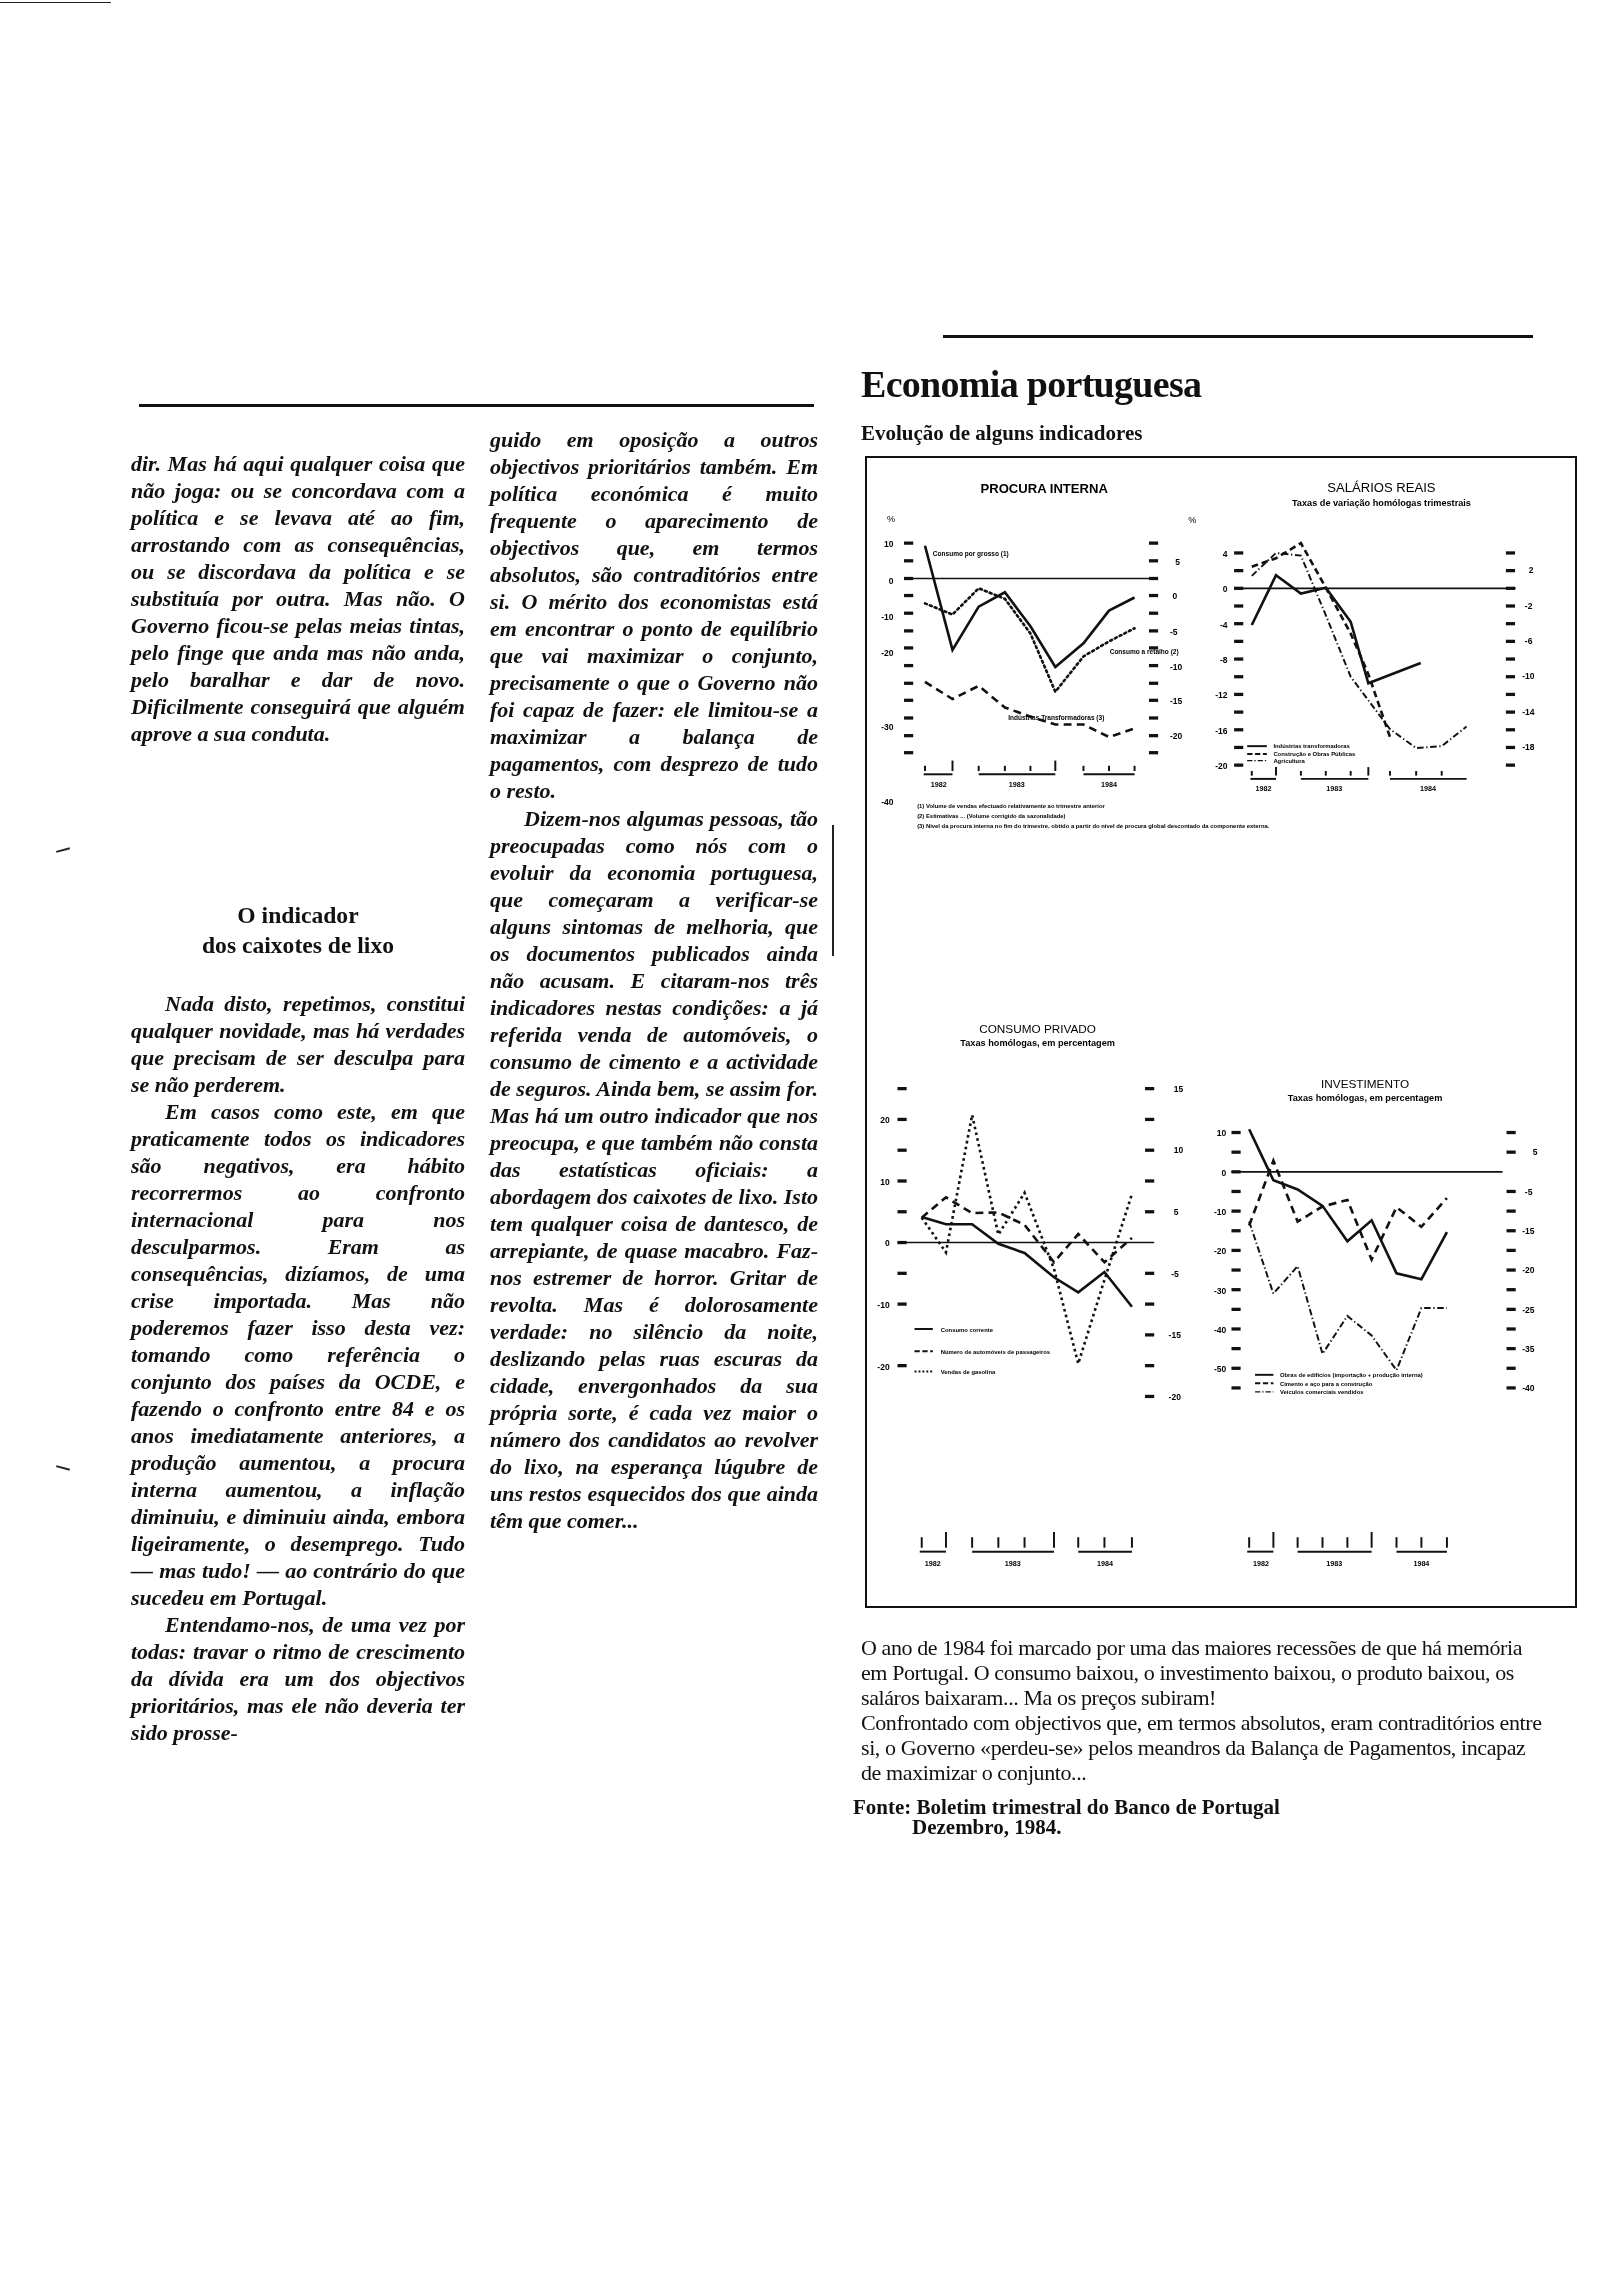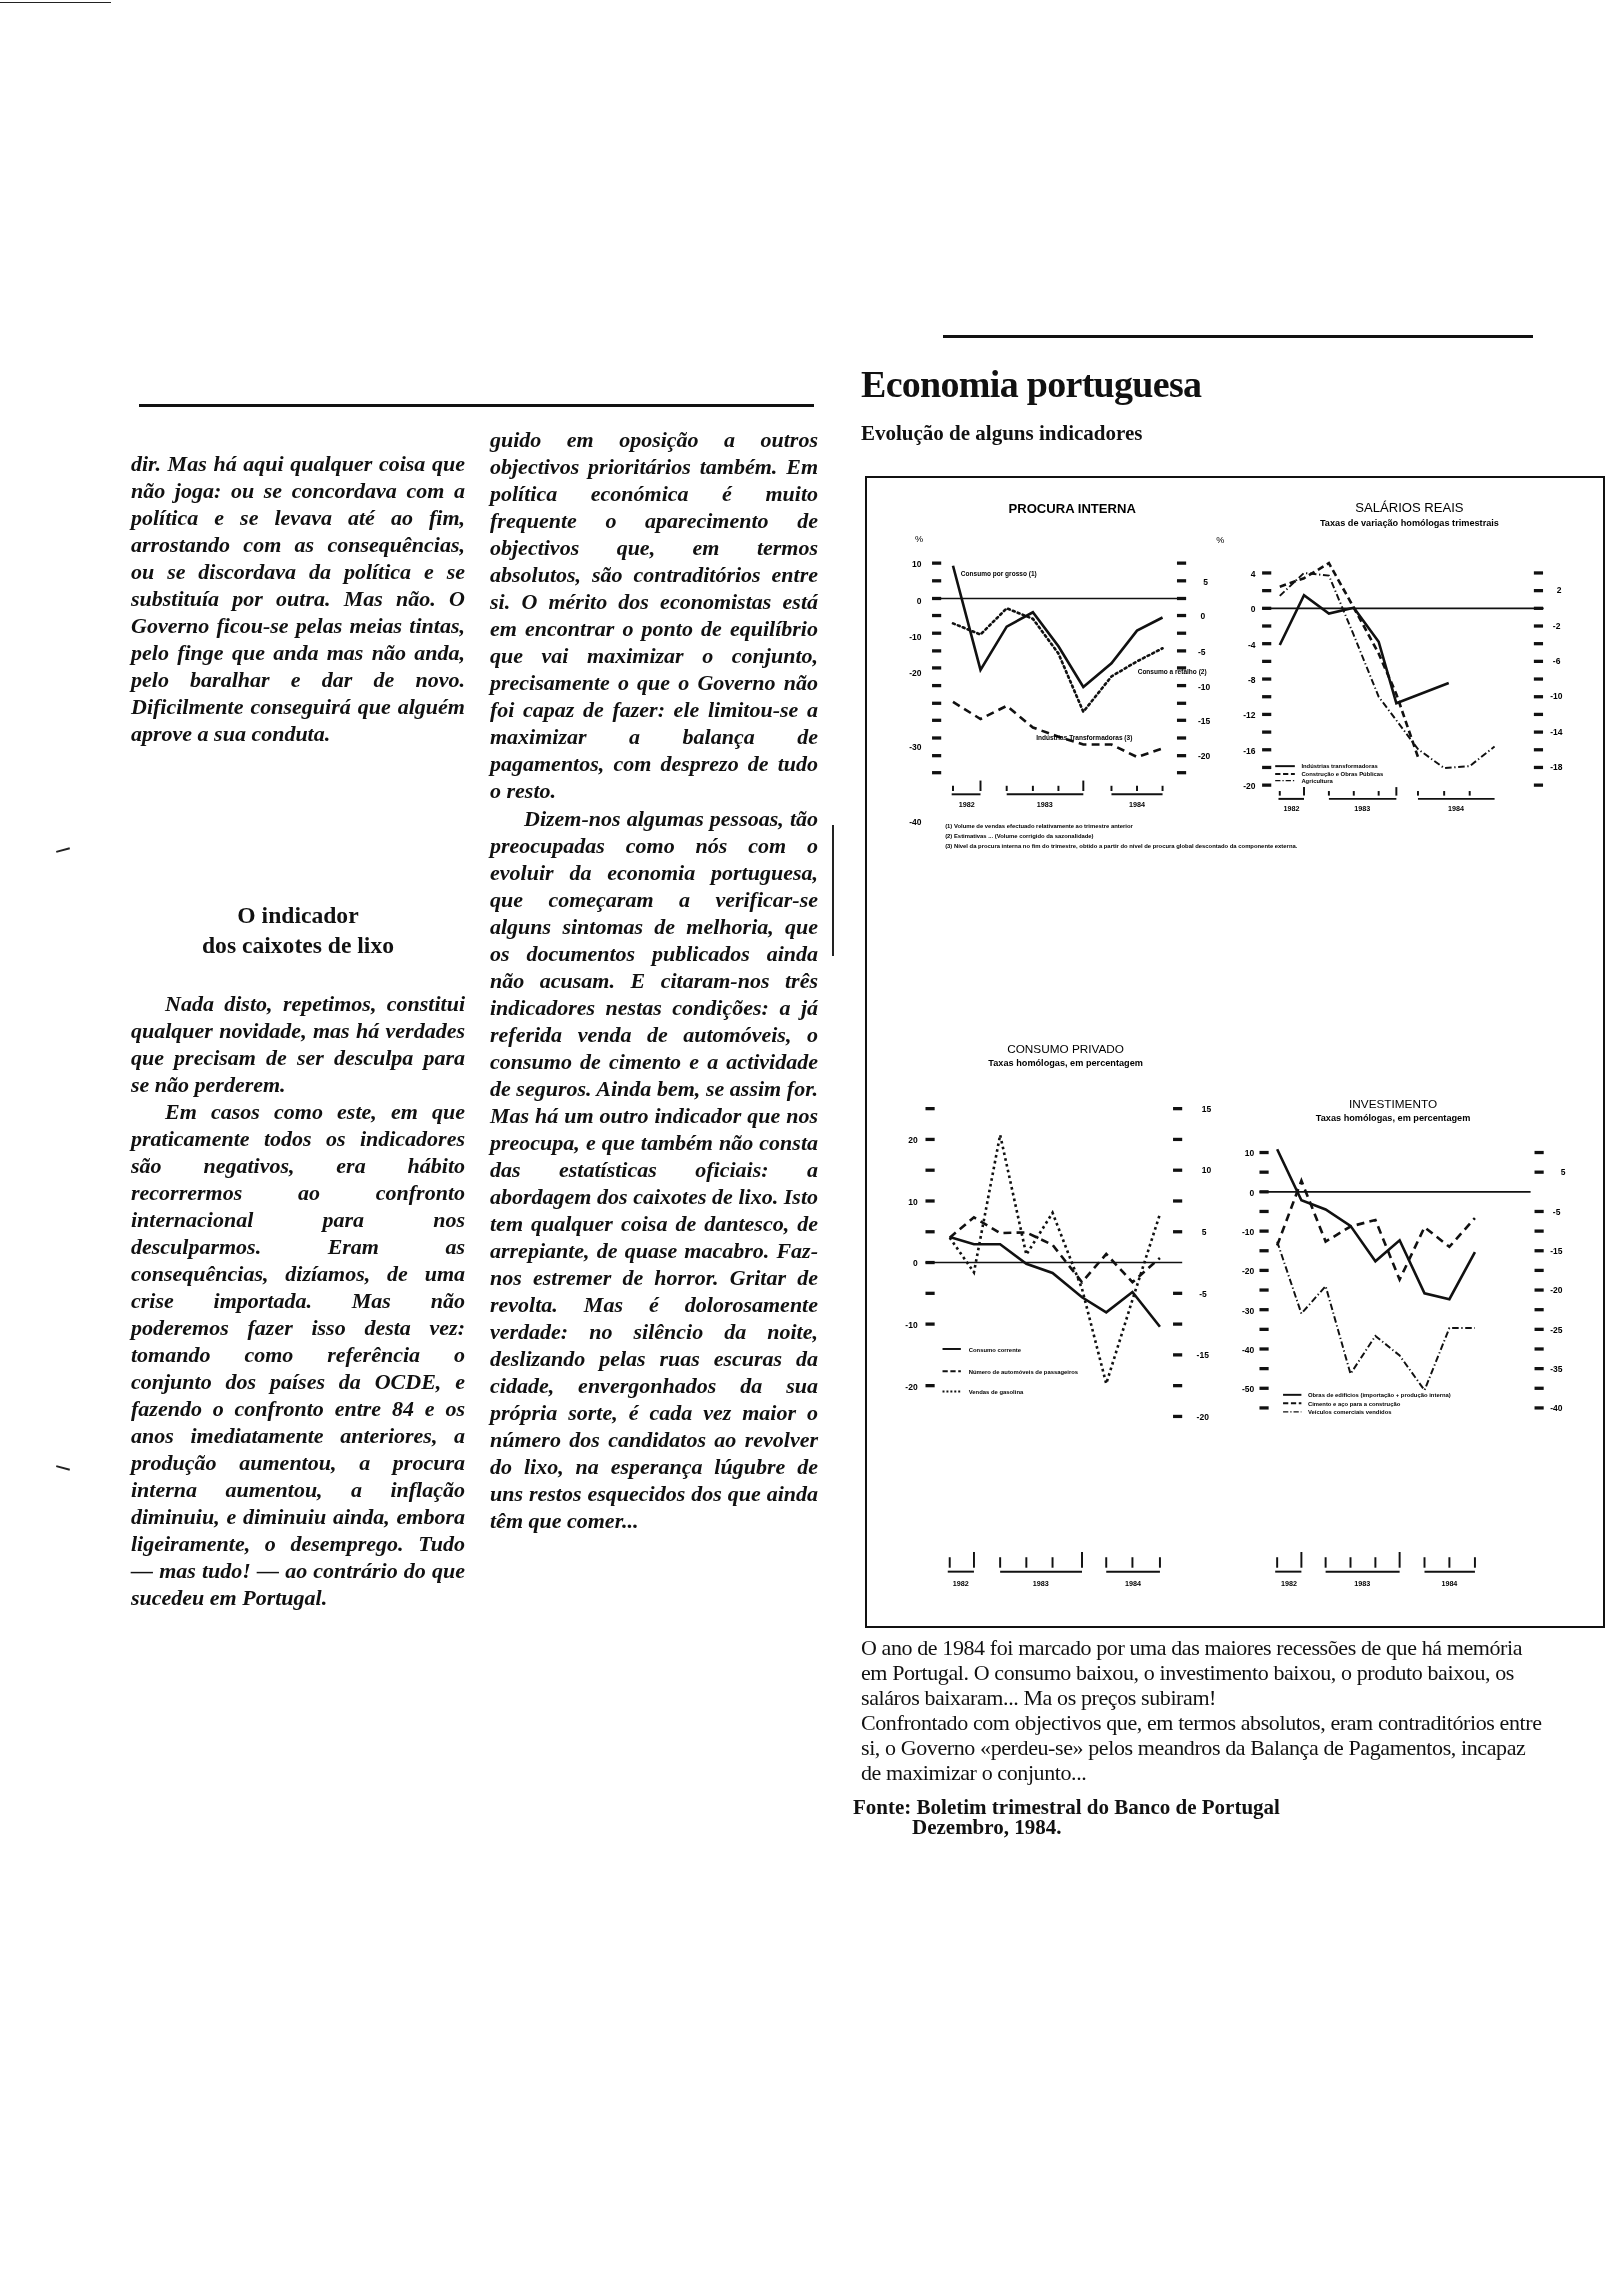--- a/index.html
+++ b/index.html
@@ -9,21 +9,21 @@
   .rule-right { position: absolute; left: 943px; top: 335px; width: 590px; height: 2.6px; background: #111; }
   .col { position: absolute; font-style: italic; font-weight: bold; font-size: 22px; line-height: 27px; text-align: justify; }
   .col p { margin: 0; text-indent: 0; }
   .col p.ind { text-indent: 34px; }
   .col1 { left: 131px; top: 426px; width: 334px; margin-top: 24px; }
   .col2 { left: 490px; top: 426px; width: 328px; }
   .subhead { font-style: normal; font-weight: bold; font-size: 23.6px; line-height: 30px; margin: 35px 0 30px 0; text-align: center; }
   .col1b { left: 131px; top: 865px; width: 334px; }
   .headline { position: absolute; left: 861px; top: 362px; font-size: 38px; font-weight: bold; letter-spacing: -0.7px; }
   .subtitle { position: absolute; left: 861px; top: 421px; font-size: 21px; font-weight: bold; }
-  .chart-box { position: absolute; left: 865px; top: 476px; width: 708px; height: 1148px; border: 2px solid #111; border-top-width: 2.6px; border-bottom-width: 2.6px; padding-left: 28px; }
+  .chart-box { position: absolute; left: 865px; top: 456px; width: 708px; height: 1148px; border: 2px solid #111; border-top-width: 2.6px; border-bottom-width: 2.6px; }
   .chart-box svg text { font-family: "Liberation Sans", sans-serif; }
   .caption { position: absolute; left: 861px; top: 1635px; width: 681px; font-size: 22px; line-height: 25px; font-weight: normal; letter-spacing: -0.4px; }
   .caption p { margin: 0; }
   .source { position: absolute; left: 853px; top: 1798px; font-size: 21px; line-height: 19.7px; font-weight: bold; }
   .source .line2 { padding-left: 59px; }
   .speck { position: absolute; background: #222; }
 </style>
 </head>
 <body>
 
@@ -37,20 +37,21 @@
 <div class="col col1">
   <p>dir. Mas há aqui qualquer coisa que não joga: ou se concordava com a política e se levava até ao fim, arrostando com as consequências, ou se discordava da política e se substituía por outra. Mas não. O Governo ficou-se pelas meias tintas, pelo finge que anda mas não anda, pelo baralhar e dar de novo. Dificilmente conseguirá que alguém aprove a sua conduta.</p>
 </div>
 <div class="col col1b">
   <div class="subhead">
     <div>O indicador</div>
     <div>dos caixotes de lixo</div>
   </div>
   <p class="ind">Nada disto, repetimos, constitui qualquer novidade, mas há verdades que precisam de ser desculpa para se não perderem.</p>
   <p class="ind">Em casos como este, em que praticamente todos os indicadores são negativos, era hábito recorrermos ao confronto internacional para nos desculparmos. Eram as consequências, dizíamos, de uma crise importada. Mas não poderemos fazer isso desta vez: tomando como referência o conjunto dos países da OCDE, e fazendo o confronto entre 84 e os anos imediatamente anteriores, a produção aumentou, a procura interna aumentou, a inflação diminuiu, e diminuiu ainda, embora ligeiramente, o desemprego. Tudo — mas tudo! — ao contrário do que sucedeu em Portugal.</p>
+  <p class="ind">Entendamo-nos, de uma vez por todas: travar o ritmo de crescimento da dívida era um dos objectivos prioritários, mas ele não deveria ter sido prosse-</p>
 </div>
 
 <div class="col col2">
   <p>guido em oposição a outros objectivos prioritários também. Em política económica é muito frequente o aparecimento de objectivos que, em termos absolutos, são contraditórios entre si. O mérito dos economistas está em encontrar o ponto de equilíbrio que vai maximizar o conjunto, precisamente o que o Governo não foi capaz de fazer: ele limitou-se a maximizar a balança de pagamentos, com desprezo de tudo o resto.</p>
   <p class="ind" style="margin-top:1.3px">Dizem-nos algumas pessoas, tão preocupadas como nós com o evoluir da economia portuguesa, que começaram a verificar-se alguns sintomas de melhoria, que os documentos publicados ainda não acusam. E citaram-nos três indicadores nestas condições: a já referida venda de automóveis, o consumo de cimento e a actividade de seguros. Ainda bem, se assim for. Mas há um outro indicador que nos preocupa, e que também não consta das estatísticas oficiais: a abordagem dos caixotes de lixo. Isto tem qualquer coisa de dantesco, de arrepiante, de quase macabro. Faz-nos estremer de horror. Gritar de revolta. Mas é dolorosamente verdade: no silêncio da noite, deslizando pelas ruas escuras da cidade, envergonhados da sua própria sorte, é cada vez maior o número dos candidatos ao revolver do lixo, na esperança lúgubre de uns restos esquecidos dos que ainda têm que comer...</p>
 </div>
 
 <div class="headline">Economia portuguesa</div>
 <div class="subtitle">Evolução de alguns indicadores</div>
 

